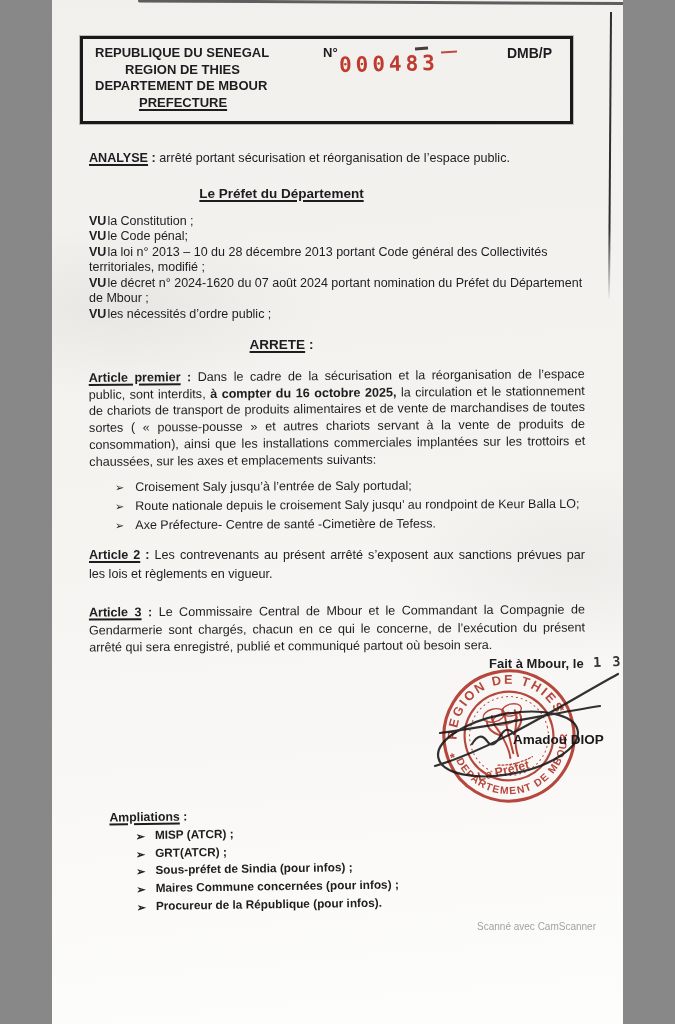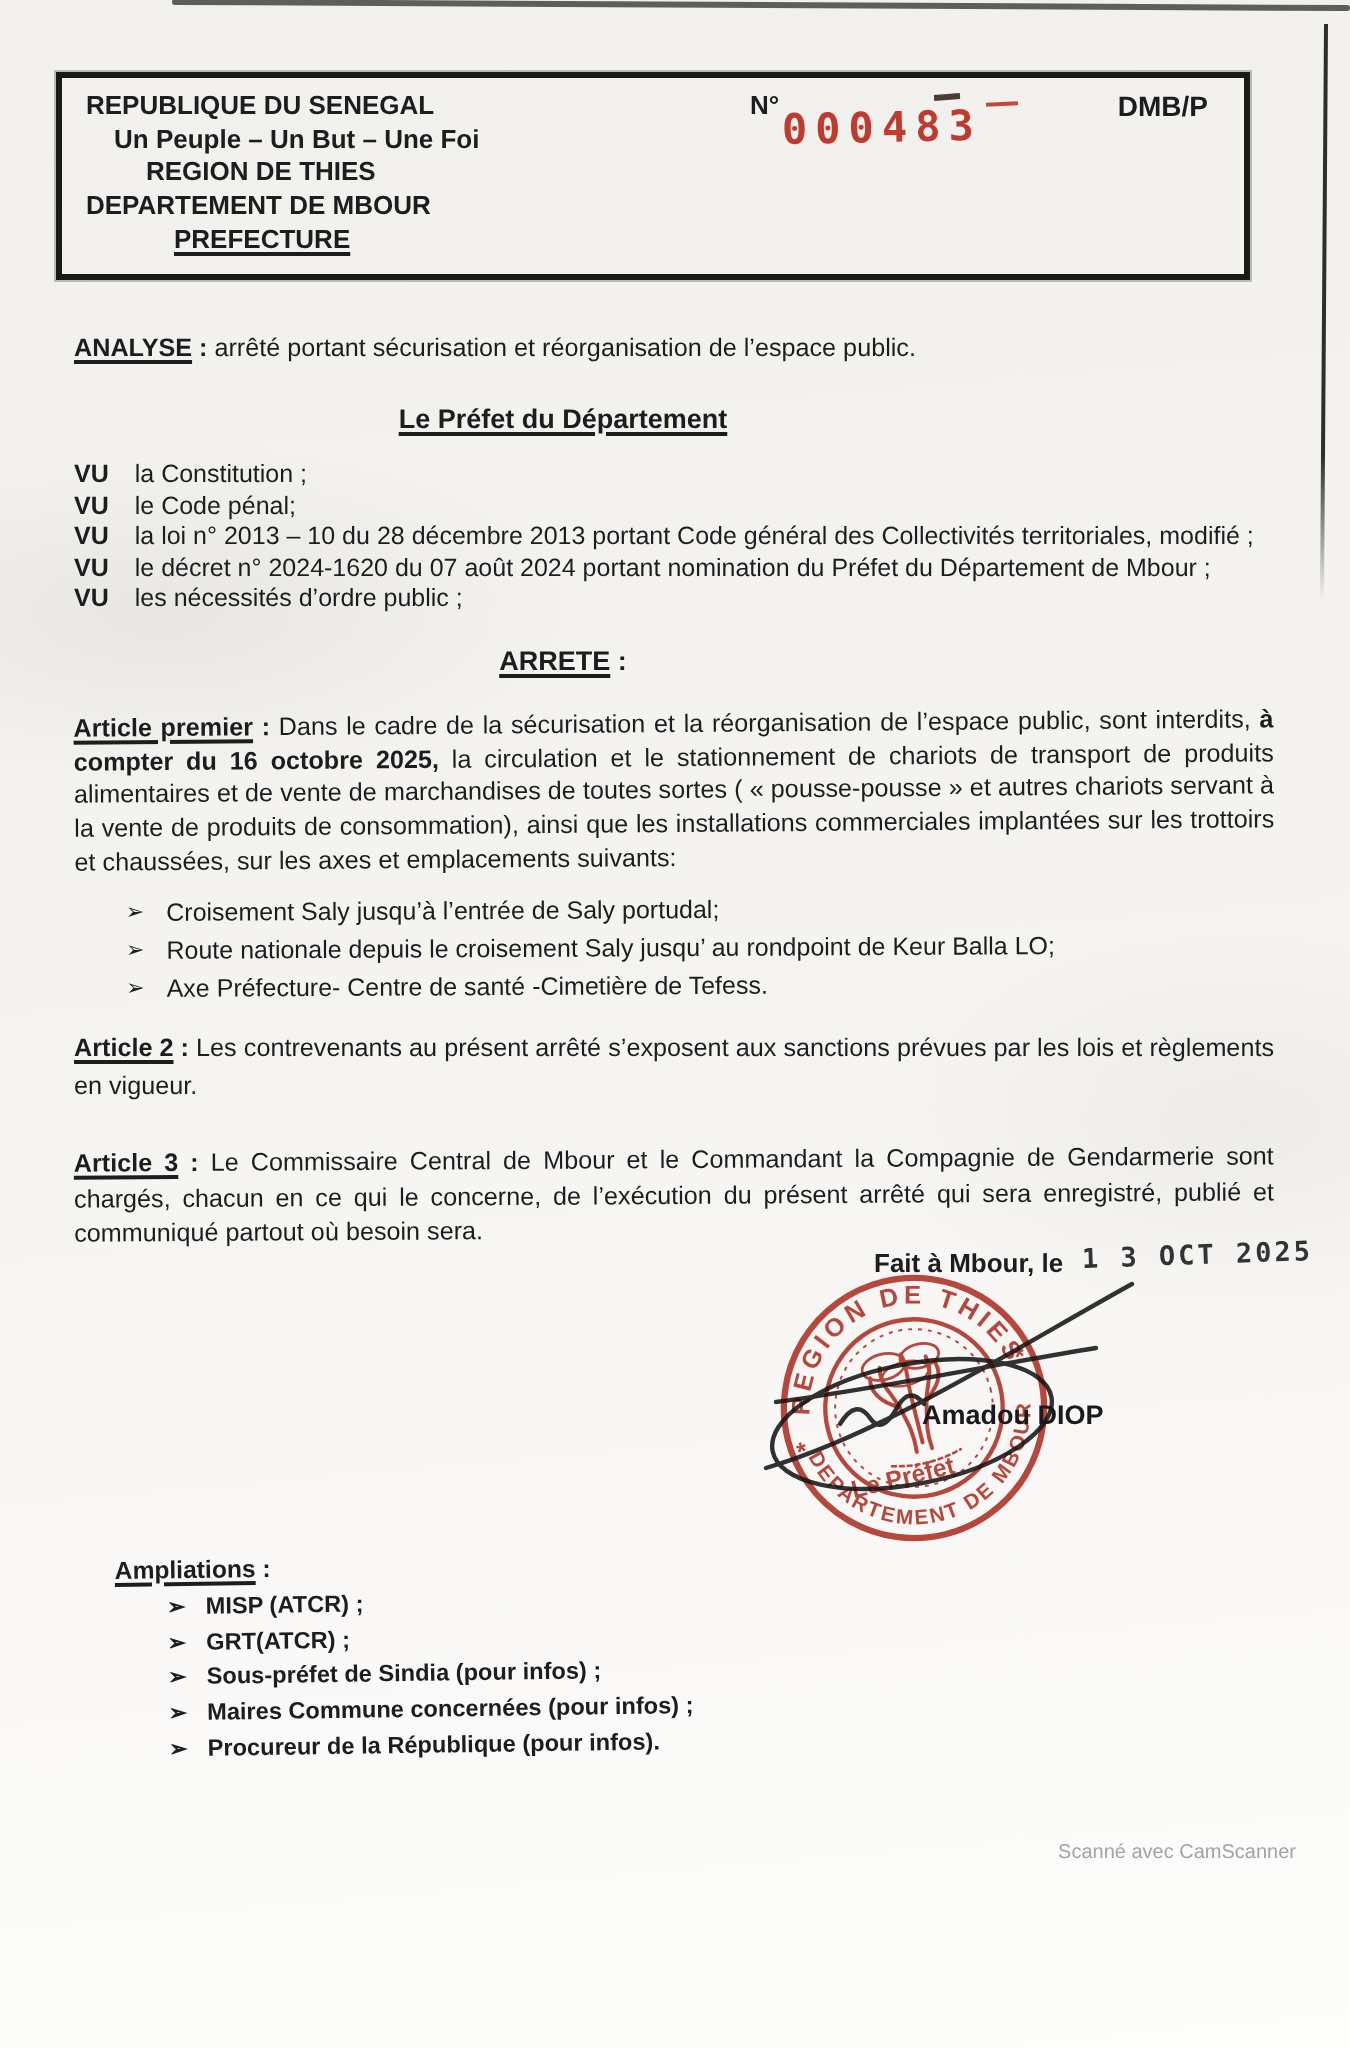--- a/index.html
+++ b/index.html
@@ -1,18 +1,18 @@
 <!DOCTYPE html>
 <html><head>
 <meta charset="utf-8">
 <style>
   html,body{margin:0;padding:0;background:#888;}
   .page{
     position:relative;
-    width:675px;height:1024px;
+    width:571px;height:1024px;
     margin:0 auto;
     background:
       radial-gradient(ellipse 300px 120px at 12% 30%, rgba(180,178,172,.18), transparent 70%),
       radial-gradient(ellipse 260px 140px at 92% 55%, rgba(185,182,176,.15), transparent 70%),
       linear-gradient(175deg,#f1f0ed 0%,#f4f3f0 45%,#f9f8f6 75%,#fdfdfc 100%);
     overflow:hidden;
     font-family:"Liberation Sans", sans-serif;
     color:#1d1d1f;
   }
   
@@ -29,21 +29,21 @@
   .num-label{position:absolute;left:0;top:0;font-size:13px;font-weight:700;}
   .num-stamp{position:absolute;left:16px;top:7px;font-family:"DejaVu Sans Mono",monospace;font-weight:700;font-size:21px;letter-spacing:4px;color:#bf3a2f;transform:rotate(-1.2deg);}
   .num-dash1{position:absolute;left:92px;top:2px;width:13px;height:2.5px;background:#4a3a38;transform:rotate(-4deg);}
   .num-dash2{position:absolute;left:118px;top:6px;width:16px;height:2px;background:#c04a40;transform:rotate(-3deg);}
   .num-suffix{position:absolute;right:6px;top:0;font-size:14px;font-weight:700;}
   
   .analyse{margin:27px 40px 0 37px;font-size:12.6px;}
   .b{font-weight:700;}
   .heading{margin-top:21px;text-align:center;transform:translateX(-56px);font-size:13.5px;font-weight:700;}
   .vu-block{margin:13px 38px 0 37px;font-size:12.5px;line-height:1.24;}
-  .vu-line .vu-prefix{font-weight:700;margin-right:13px;}
+  .vu-line .vu-prefix{font-weight:700;margin-right:1px;}
   .arrete{margin-top:15px;}
   .art{margin:16px 38px 0 37px;font-size:12.6px;text-align:justify;line-height:1.33;}
   .art1{transform:rotate(-.45deg);}
   .art2{line-height:1.55;margin-top:12px;}
   .art3{line-height:1.4;margin-top:18px;transform:rotate(-.35deg);}
   .bullets{margin:9px 40px 0 63px;font-size:12.5px;transform:rotate(-.3deg);}
   .bullet-row{display:flex;gap:11px;line-height:1.5;}
   .arrow{flex:none;font-size:11px;transform:translateY(1px);}
   
   .sig-area{position:relative;height:150px;}
@@ -63,21 +63,20 @@
 <body>
 
 <div class="page">
 
   <div class="top-edge"></div>
   <div class="right-edge"></div>
 
   <div class="letterhead">
     <div class="lh-left">
       <div class="l1">REPUBLIQUE DU SENEGAL</div>
-      <div class="l2">Un Peuple – Un But – Une Foi</div>
       <div class="l3">REGION DE THIES</div>
       <div class="l4">DEPARTEMENT DE MBOUR</div>
       <div class="l5 u">PREFECTURE</div>
     </div>
     <div class="lh-right">
       <span class="num-label">N°</span>
       <span class="num-stamp">000483</span>
       <span class="num-dash1"></span>
       <span class="num-dash2"></span>
       <span class="num-suffix">DMB/P</span>

